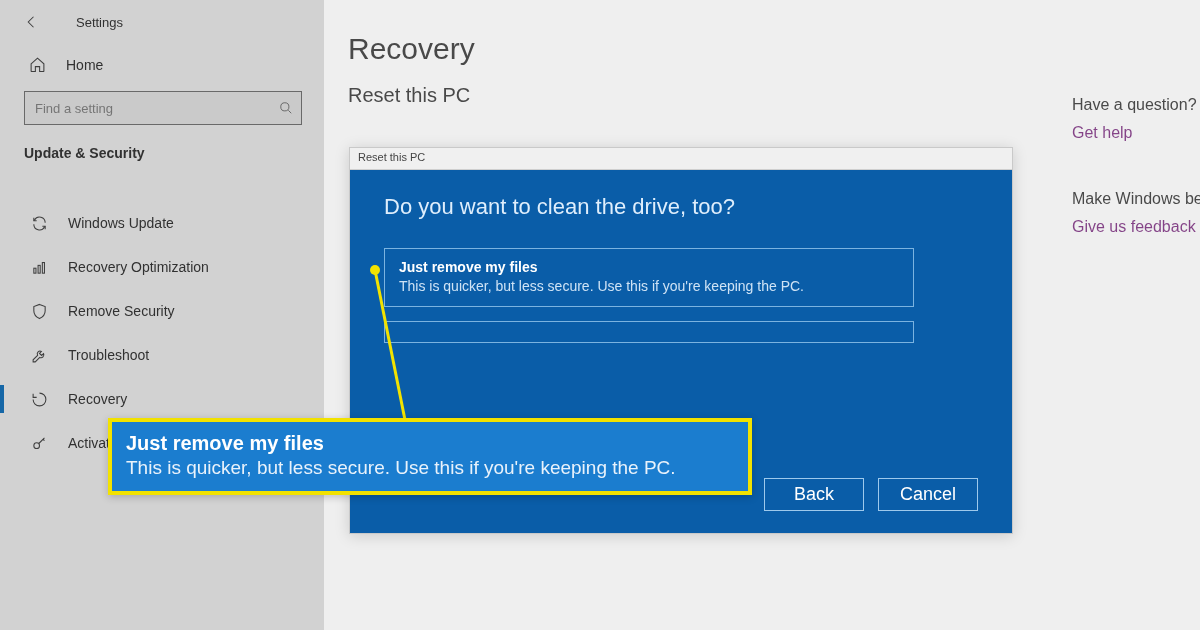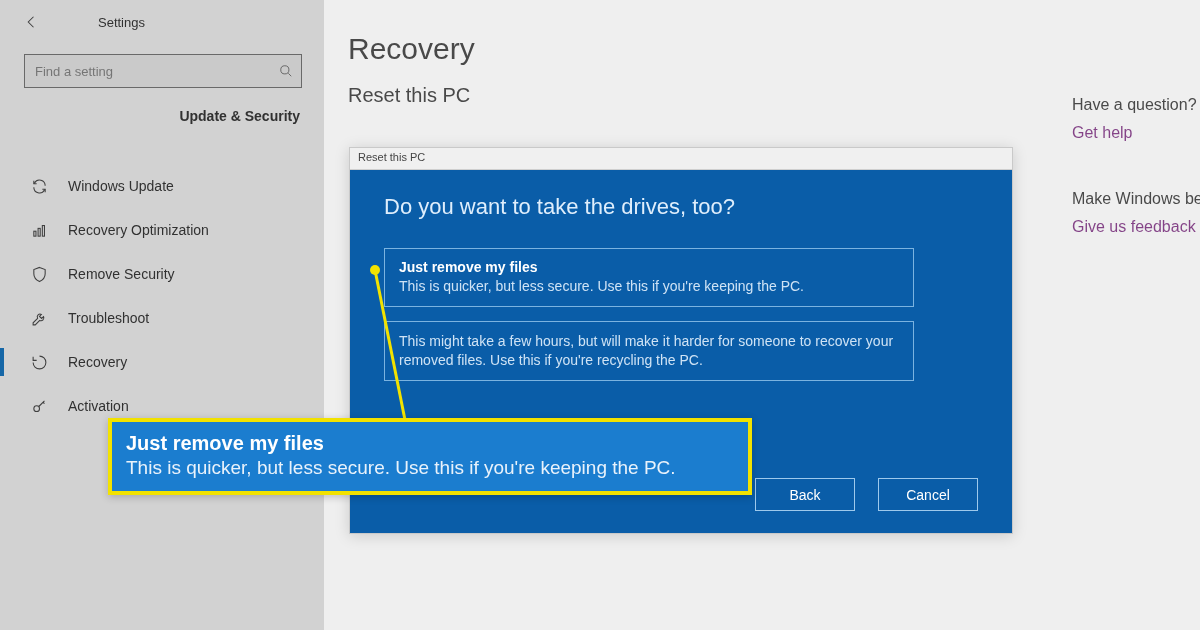--- a/index.html
+++ b/index.html
@@ -26,42 +26,41 @@
     position:absolute;
     inset:0;
     background:rgba(120,120,120,0.18);
     pointer-events:none;
   }
   .sidebar-top {
     display:flex;
     align-items:center;
     height:40px;
     padding: 4px 12px 0 16px;
-    gap: 22px;
   }
   .back-arrow {
     width:32px; height:32px;
     display:flex;align-items:center;justify-content:center;
     color:#333;
   }
   .settings-title{
     font-size:13px;
     color:#222;
     margin-left:28px;
   }
   .sidebar-home{
     display:flex;
     align-items:center;
     padding: 16px 18px 14px 26px;
     color:#222;
     font-size:14px;
   }
   .sidebar-home .icon-wrap{width:22px;margin-right:18px;display:flex;align-items:center;justify-content:center}
   .search-box{
-    margin: 14px 14px 14px 24px;
+    margin: 4px 14px 14px 24px;
     width: 278px;
     height:34px;
     border:1px solid #666;
     background:#dcdcdc;
     display:flex;
     align-items:center;
     position:relative;
     color:#555;
   }
   .search-box input{
@@ -76,21 +75,20 @@
   }
   .search-box .search-icon-wrap{
     position:absolute; right:8px; top:50%; transform:translateY(-50%);
     color:#555;
   }
   .section-header{
     padding: 6px 24px 14px 24px;
     font-size:14px;
     font-weight:700;
     color:#222;
-    text-align:right;
   }
   .sidebar-items{margin-top:26px}
   .sidebar-item{
     display:flex;
     align-items:center;
     height:44px;
     padding-left:28px;
     font-size:14px;
     color:#222;
     position:relative;
@@ -182,23 +180,22 @@
     position:absolute;
     right:34px; bottom:22px;
     display:flex;
     gap:14px;
   }
   .dlg-btn{
     width:100px;height:33px;
     border:1px solid #9ec9ec;
     background:transparent;
     color:#fff;
-    font-size:14px;
+    font-size:18px;
     cursor:pointer;
-    margin-left:9px;
   }
 
   
   .callout{
     position:absolute;
     left:108px; top:418px;
     width:644px;
     background:#1b7dcf;
     border:4px solid #f2e200;
     padding:10px 14px 12px 14px;
@@ -228,20 +225,28 @@
 <div class="sidebar">
   <div class="sidebar-top">
     <div class="back-arrow">
       <svg width="18" height="18" viewBox="0 0 24 24" fill="none" stroke="#333" stroke-width="1.4">
           <path d="M14 5l-7 7 7 7"></path>
         </svg>
     </div>
     <div class="settings-title">Settings</div>
   </div>
 
+  <div class="sidebar-home">
+    <span class="icon-wrap">
+      <svg width="17" height="17" viewBox="0 0 24 24" fill="none" stroke="#333" stroke-width="1.5">
+          <path d="M3 11l9-8 9 8v10a1 1 0 01-1 1h-5v-7h-6v7H4a1 1 0 01-1-1V11z"></path>
+        </svg>
+    </span>
+    <span>Home</span>
+  </div>
 
   <div class="search-box">
     <input type="text" placeholder="Find a setting" style="">
     <span class="search-icon-wrap">
       <svg width="14" height="14" viewBox="0 0 24 24" fill="none" stroke="#555" stroke-width="1.5">
           <circle cx="10" cy="10" r="7"></circle>
           <path d="M21 21l-5-5"></path>
         </svg>
     </span>
   </div>
@@ -317,29 +322,28 @@
     <div class="block">
       <div class="q">Make Windows better</div>
       <div class="link">Give us feedback</div>
     </div>
   </div>
 </div>
 
 <div class="dialog">
   <div class="dialog-titlebar">Reset this PC</div>
   <div class="dialog-body">
-    <div class="dialog-question">Do you want to take the drives, too?</div>
+    <div class="dialog-question">Do you want to clean the drive, too?</div>
 
     <div class="option-box">
       <div class="option-title">Just remove my files</div>
       <div class="option-desc">This is quicker, but less secure. Use this if you're keeping the PC.</div>
     </div>
 
     <div class="option-box">
-      <div class="option-desc">This might take a few hours, but will make it harder for someone to recover your removed files. Use this if you're recycling the PC.</div>
     </div>
 
     <div class="dialog-buttons">
       <button class="dlg-btn">Back</button>
       <button class="dlg-btn">Cancel</button>
     </div>
   </div>
 </div>
 
 <div class="leader-dot"></div>

